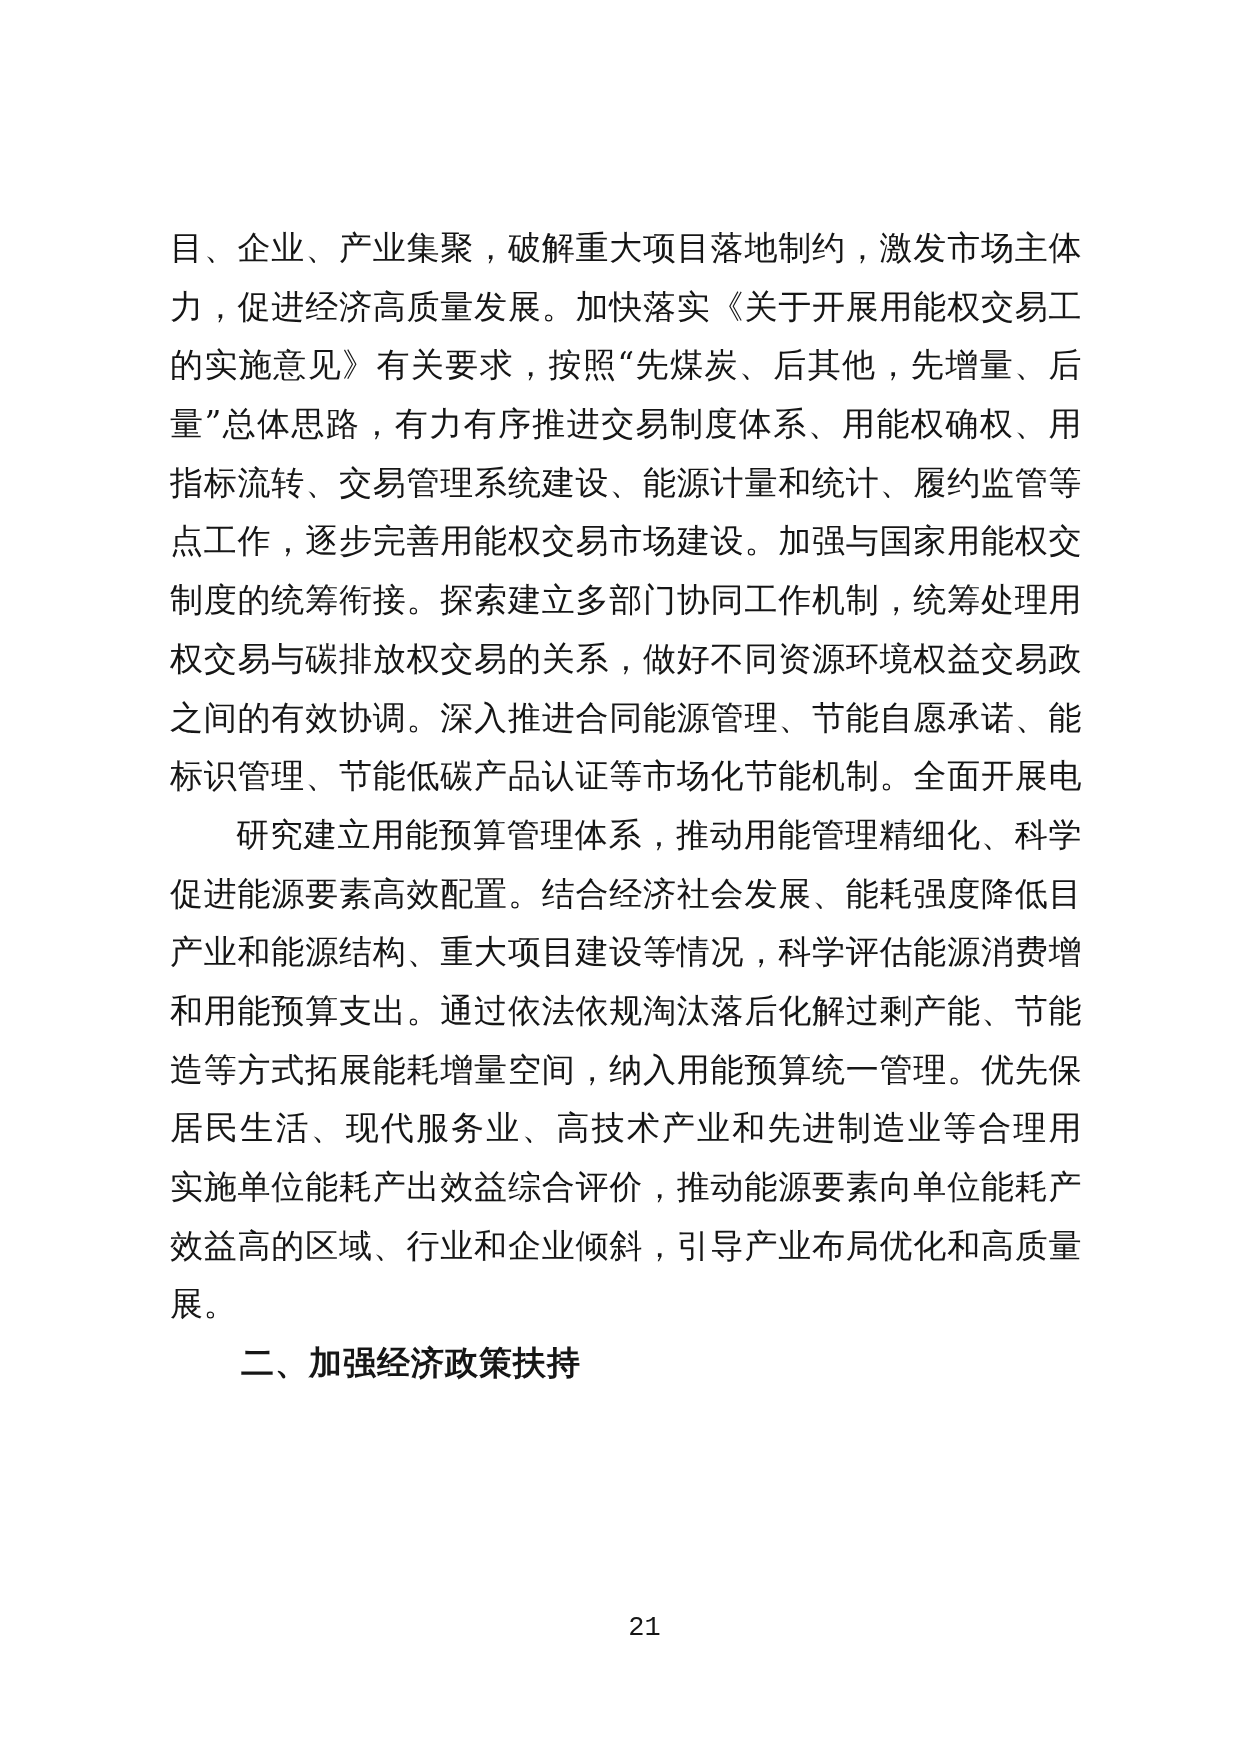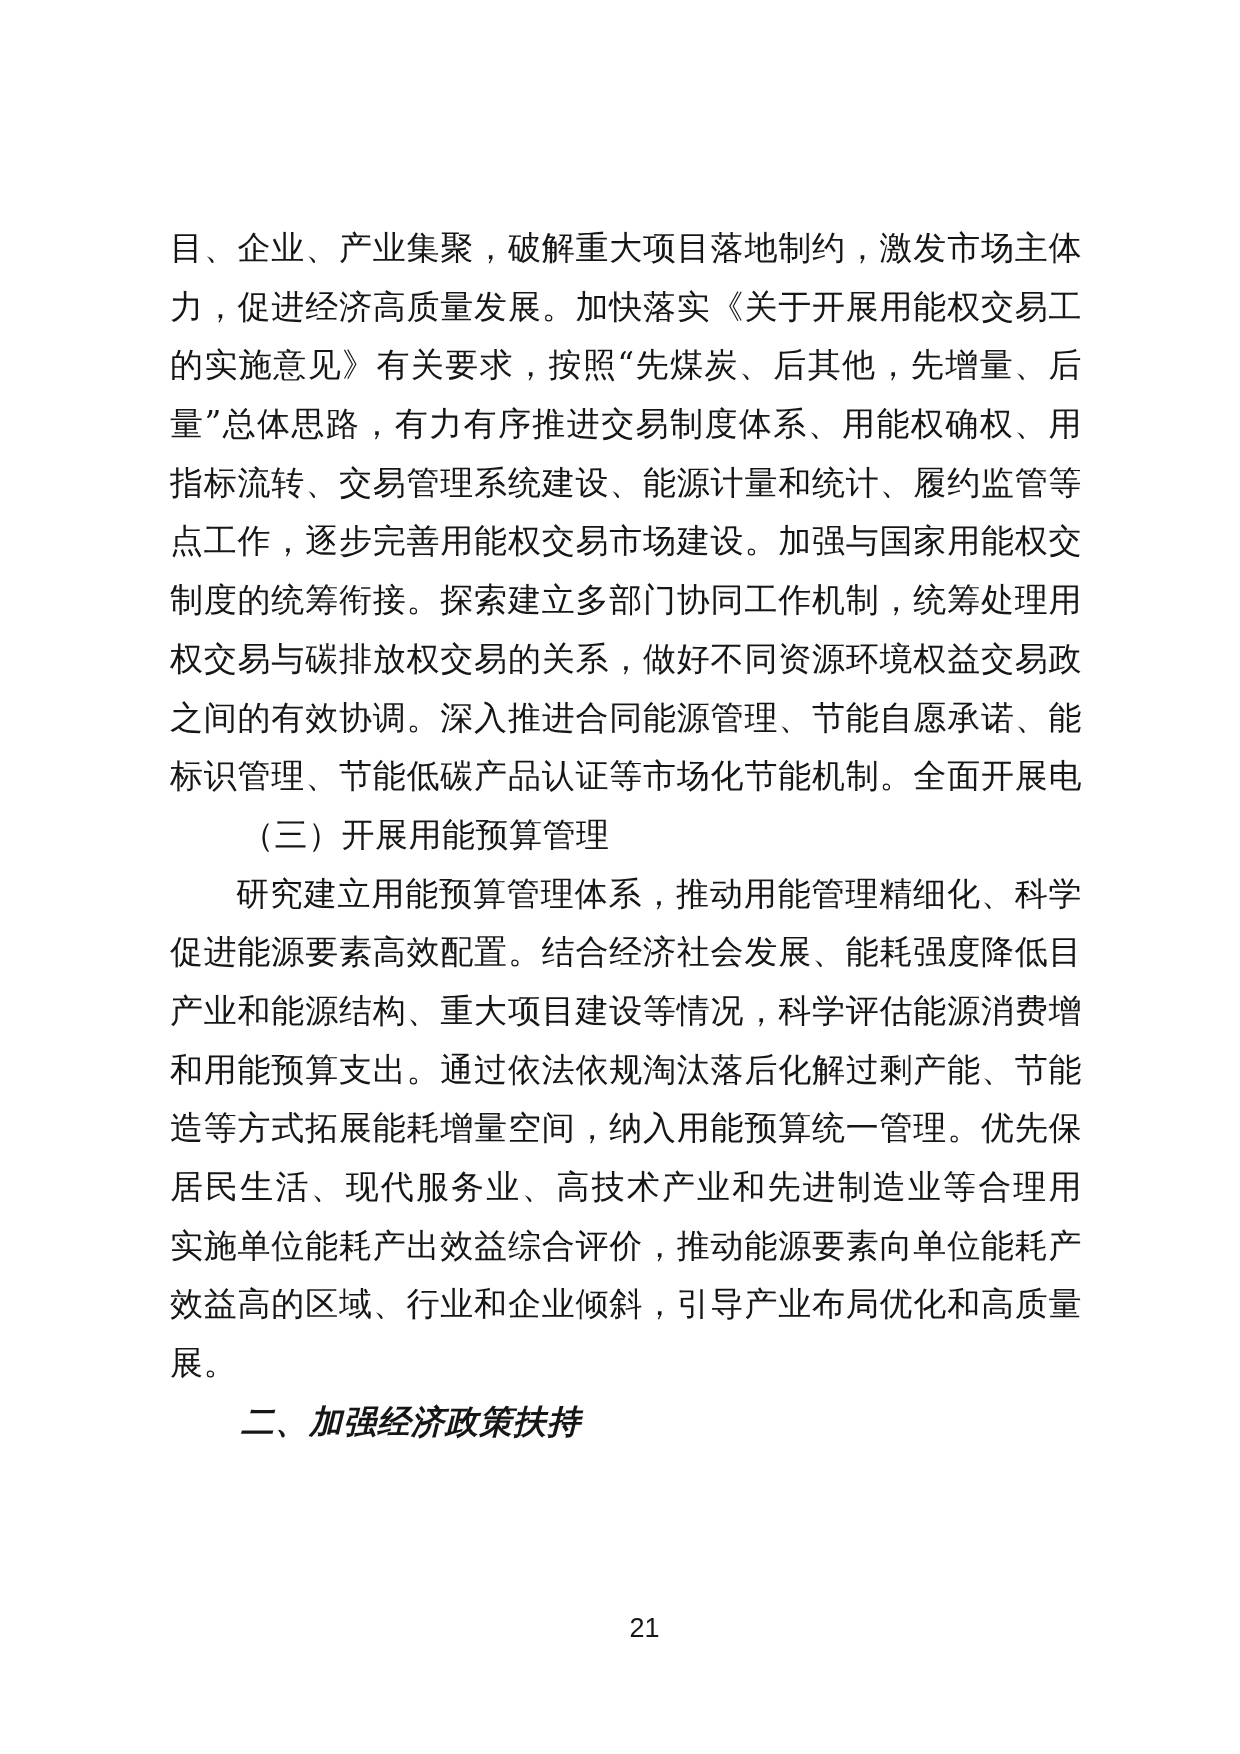--- a/index.html
+++ b/index.html
@@ -45,54 +45,52 @@
     text-indent: 2em;
   }
   .heading {
     text-align: left;
     text-indent: 2.15em;
   }
   .heading.h2 {
     font-family: "DejaVu Sans", "Liberation Sans", sans-serif;
     font-weight: bold;
     letter-spacing: 1px;
-    font-style: italic;
   }
   .page-number {
     position: absolute;
     top: 1612px;
     left: 0;
     width: 100%;
     box-sizing: border-box;
     padding-left: 49px;
     text-align: center;
     font-size: 27px;
     line-height: 32px;
-    font-family: Liberation Sans, sans-serif;
+    font-family: Liberation Mono, monospace;
     color: #161616;
   }
 </style>
 </head>
 <body>
 
 <div class="page">
   <div class="text-block">
     <div class="para">
         <div class="line">目、企业、产业集聚，破解重大项目落地制约，激发市场主体活</div>
         <div class="line">力，促进经济高质量发展。加快落实《关于开展用能权交易工作</div>
         <div class="line">的实施意见》有关要求，按照“先煤炭、后其他，先增量、后存</div>
         <div class="line">量”总体思路，有力有序推进交易制度体系、用能权确权、用能</div>
         <div class="line">指标流转、交易管理系统建设、能源计量和统计、履约监管等重</div>
         <div class="line">点工作，逐步完善用能权交易市场建设。加强与国家用能权交易</div>
         <div class="line">制度的统筹衔接。探索建立多部门协同工作机制，统筹处理用能</div>
         <div class="line">权交易与碳排放权交易的关系，做好不同资源环境权益交易政策</div>
         <div class="line">之间的有效协调。深入推进合同能源管理、节能自愿承诺、能效</div>
         <div class="line">标识管理、节能低碳产品认证等市场化节能机制。全面开展电力</div>
       </div>
-    <div class="heading h3">（三）开展用能预算管理</div>
     <div class="para indent-first">
         <div class="line">研究建立用能预算管理体系，推动用能管理精细化、科学化，</div>
         <div class="line">促进能源要素高效配置。结合经济社会发展、能耗强度降低目标、</div>
         <div class="line">产业和能源结构、重大项目建设等情况，科学评估能源消费增量</div>
         <div class="line">和用能预算支出。通过依法依规淘汰落后化解过剩产能、节能改</div>
         <div class="line">造等方式拓展能耗增量空间，纳入用能预算统一管理。优先保障</div>
         <div class="line">居民生活、现代服务业、高技术产业和先进制造业等合理用能。</div>
         <div class="line">实施单位能耗产出效益综合评价，推动能源要素向单位能耗产出</div>
         <div class="line">效益高的区域、行业和企业倾斜，引导产业布局优化和高质量发</div>
         <div class="line last">展。</div>

